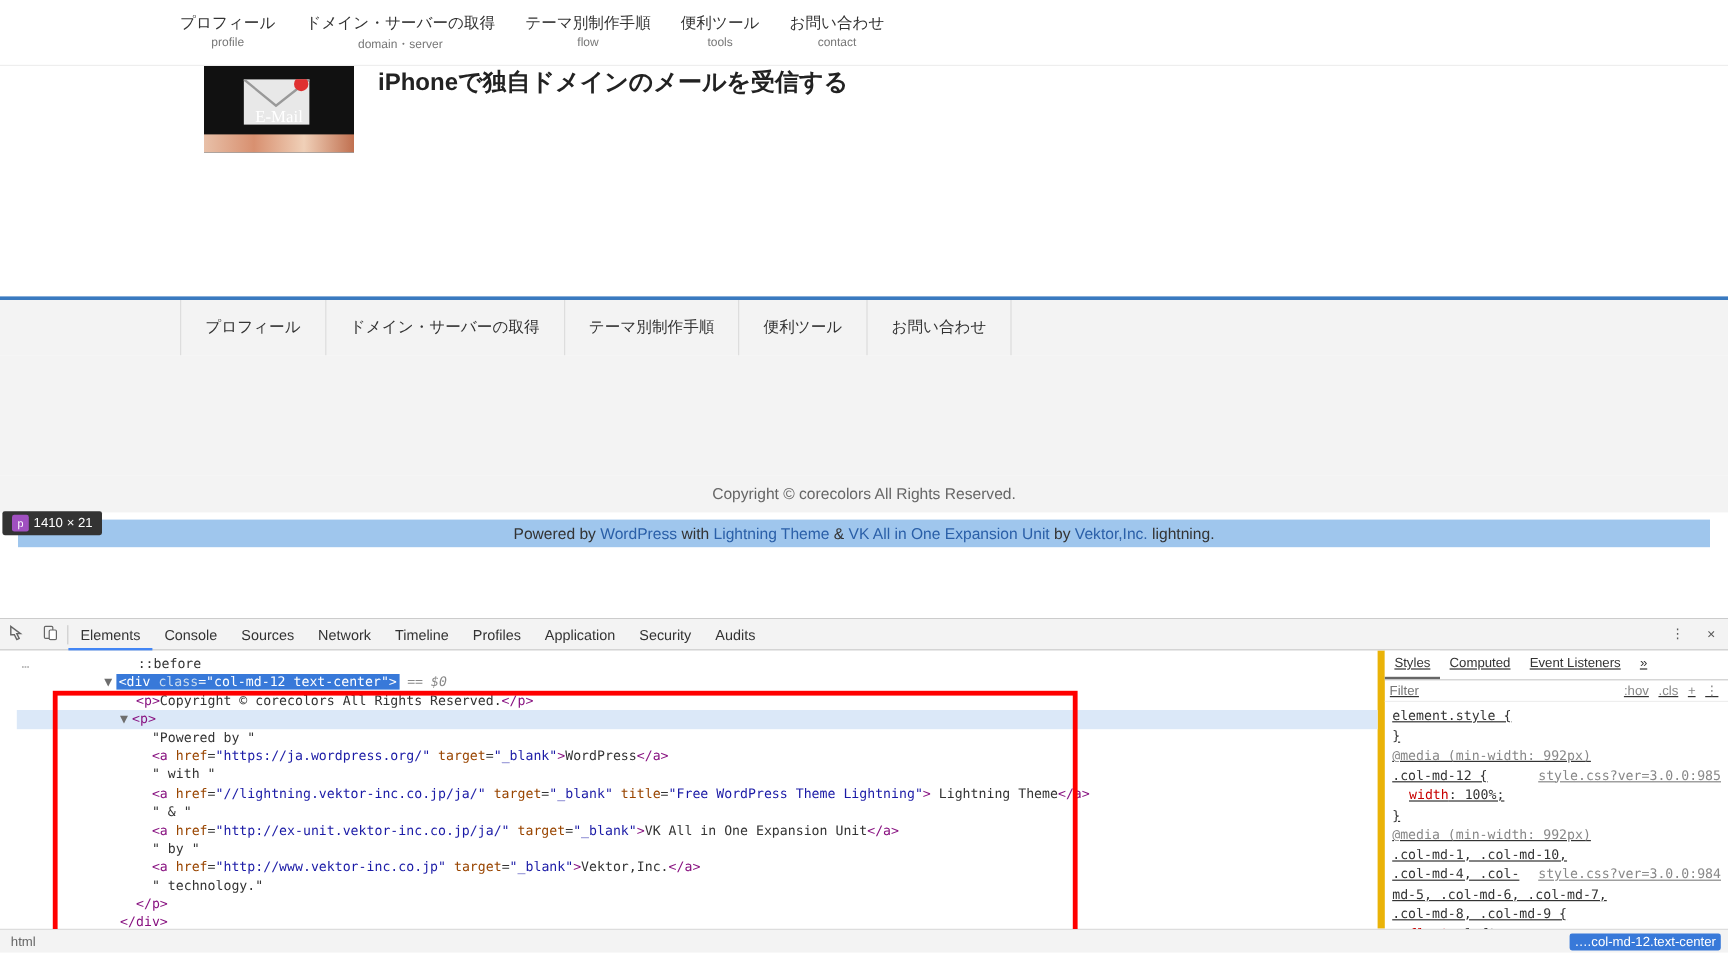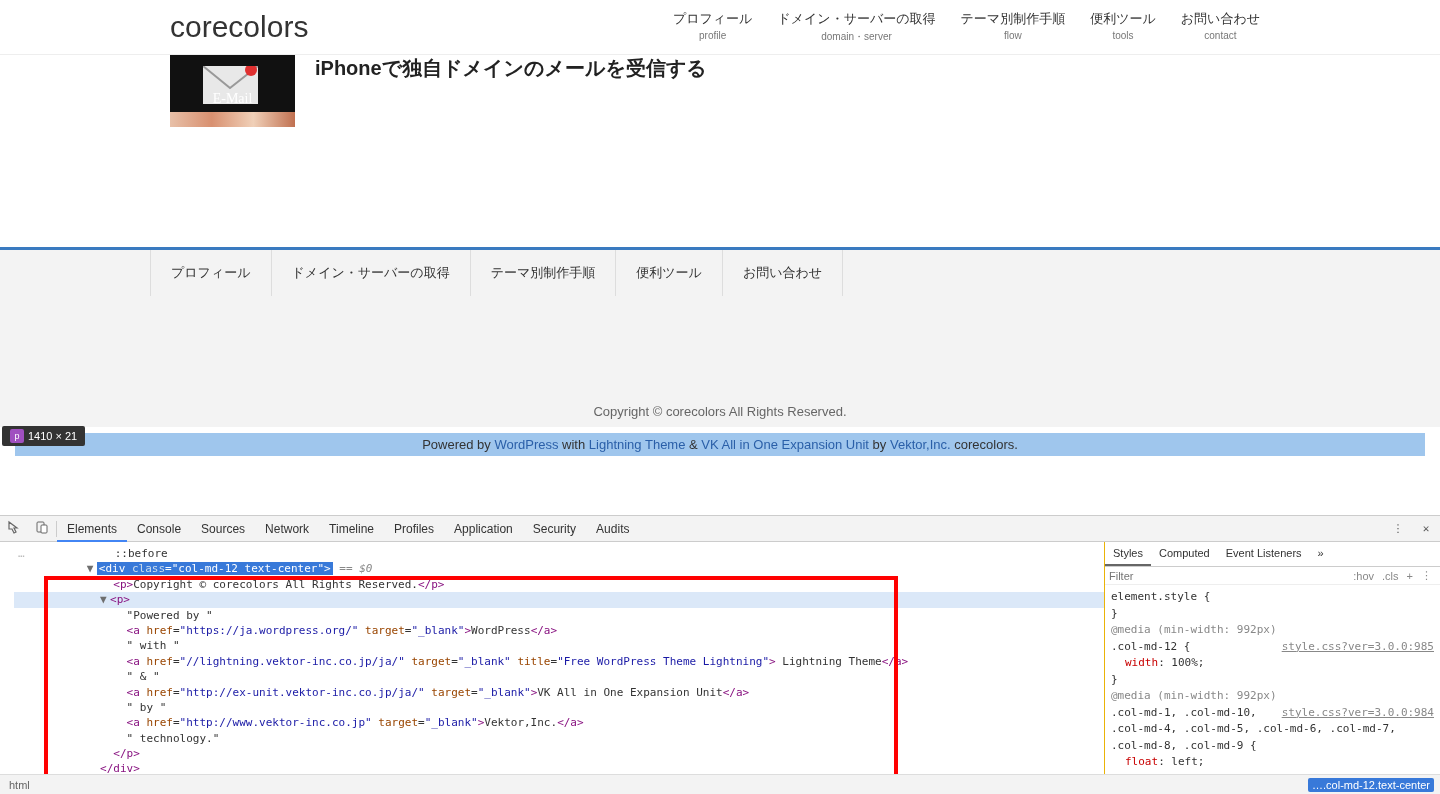--- a/index.html
+++ b/index.html
@@ -48,21 +48,21 @@
 
 .devtools { position:absolute; top:515px; left:0; right:0; bottom:0; background:#fff; border-top:1px solid #ccc; font-family: Menlo, Consolas, monospace; font-size:11px; display:flex; flex-direction:column; }
 .dt-tabs { display:flex; align-items:center; border-bottom:1px solid #ccc; height:26px; background:#f3f3f3; }
 .dt-tabs .ico { width:28px; text-align:center; color:#5a5a5a; cursor:pointer; }
 .dt-tabs .sep { width:1px; height:16px; background:#ccc; }
 .dt-tab { padding:0 10px; height:26px; line-height:26px; color:#333; cursor:pointer; font-family:-apple-system,sans-serif; font-size:12px; }
 .dt-tab.active { border-bottom:2px solid #4285f4; color:#333; }
 .dt-tabs .right { margin-left:auto; display:flex; align-items:center;}
 .dt-body { flex:1; display:flex; overflow:hidden; }
 .dt-dom { flex:1; overflow:auto; position:relative; }
-.dt-styles { width:336px; border-left:1px solid #eab308; display:flex; flex-direction:column; }
+.dt-styles { width:292px; border-left:6px solid #eab308; display:flex; flex-direction:column;text-decoration:underline; }
 .dt-styles-tabs { display:flex; border-bottom:1px solid #ccc; font-family:-apple-system,sans-serif; font-size:11px; }
 .dt-styles-tab { padding:5px 8px; cursor:pointer; color:#333; }
 .dt-styles-tab.active { background:#fff; border-bottom:2px solid #666; }
 .dt-styles-filter { display:flex; align-items:center; border-bottom:1px solid #eee; padding:2px 4px; font-family:-apple-system,sans-serif; font-size:11px;}
 .dt-styles-filter input { border:none; flex:1; font-size:11px; outline:none; color:#999;}
 .dt-styles-filter .pill { color:#888; padding:0 4px; cursor:pointer;}
 .dt-styles-body { padding:4px 6px; font-size:11px; line-height:1.5; overflow:auto;}
 .dt-styles-body .sel { color:#333;}
 .dt-styles-body .prop { color:#c80000; padding-left:14px;}
 .dt-styles-body .val { color:#333;}
@@ -86,21 +86,20 @@
 .dt-crumbs span { color:#666; padding:0 3px; white-space:nowrap;}
 .dt-crumbs .active-crumb { background:#3879d9; color:#fff; border-radius:2px; padding:1px 4px;}
 
 html,body{height:794px; width:1440px; overflow:hidden; position:relative;}
 </style>
 </head>
 <body>
 
 <header class="site-header">
   <div class="header-inner">
-    <div class="logo">corecolors</div>
     <nav class="nav">
       <div class="nav-item">
         <div class="nav-item-ja">プロフィール</div>
         <div class="nav-item-en">profile</div>
       </div>
       <div class="nav-item">
         <div class="nav-item-ja">ドメイン・サーバーの取得</div>
         <div class="nav-item-en">domain・server</div>
       </div>
       <div class="nav-item">
@@ -149,21 +148,21 @@
     <div class="footer-nav-item">お問い合わせ</div>
   </div>
 </div>
 
 <div class="spacer"></div>
 
 <div class="copyright">Copyright © corecolors All Rights Reserved.</div>
 
 <div class="powered-wrap">
   <div class="powered-highlight">
-    <span class="txt">Powered by </span><a>WordPress</a><span class="txt"> with </span><a>Lightning Theme</a><span class="txt"> &amp; </span><a>VK All in One Expansion Unit</a><span class="txt"> by </span><a>Vektor,Inc.</a><span class="txt"> corecolors.</span>
+    <span class="txt">Powered by </span><a>WordPress</a><span class="txt"> with </span><a>Lightning Theme</a><span class="txt"> &amp; </span><a>VK All in One Expansion Unit</a><span class="txt"> by </span><a>Vektor,Inc.</a><span class="txt"> lightning.</span>
   </div>
 </div>
 
 <div style="height:35px;background:#fff"></div>
 
 <div class="size-badge">
   <span class="p">p</span>
   <span>1410 × 21</span>
 </div>
 

